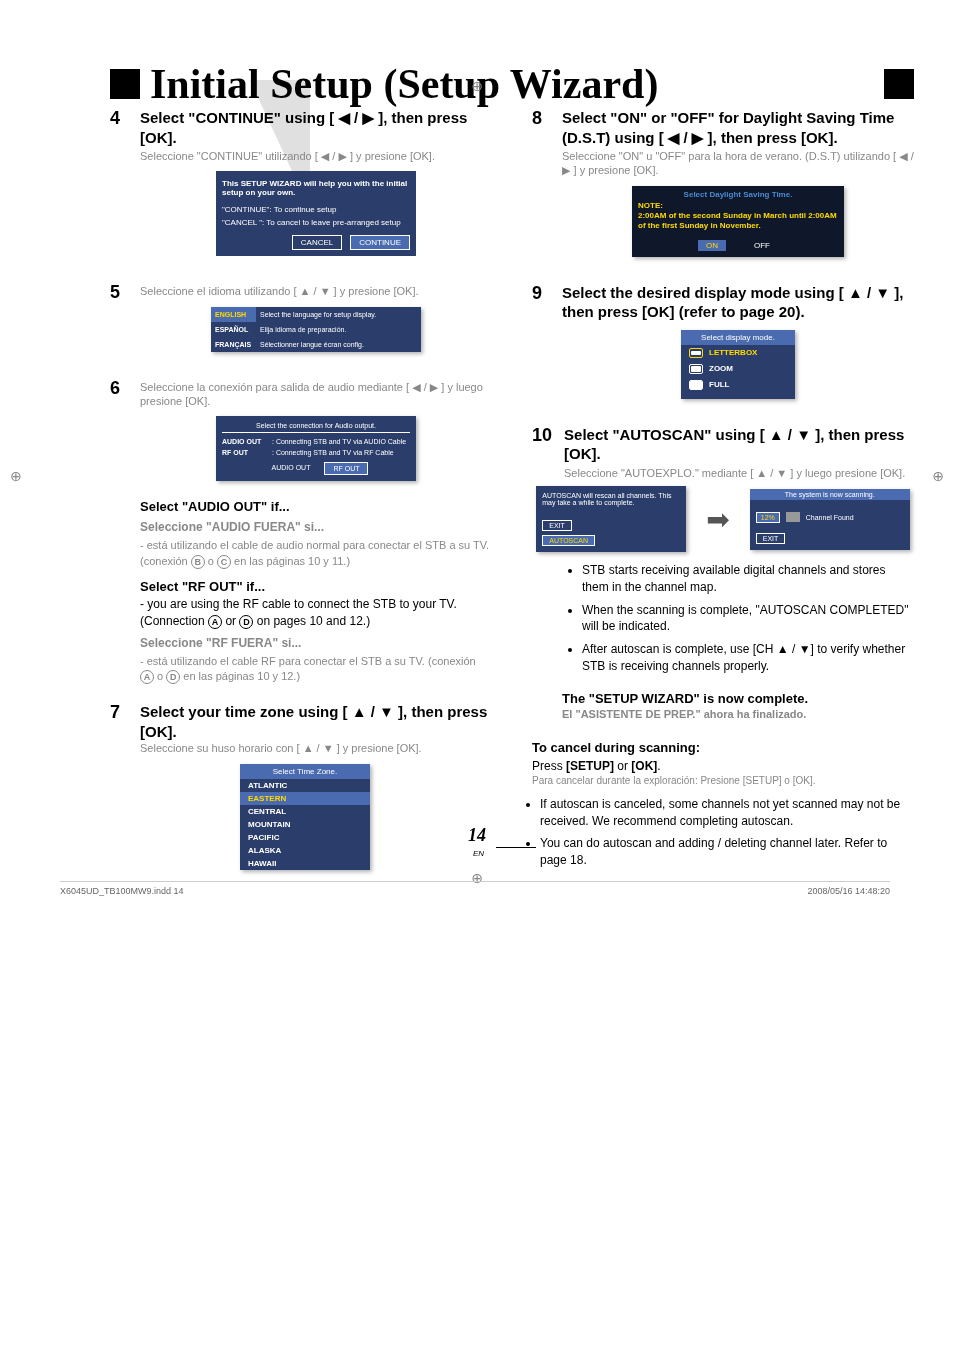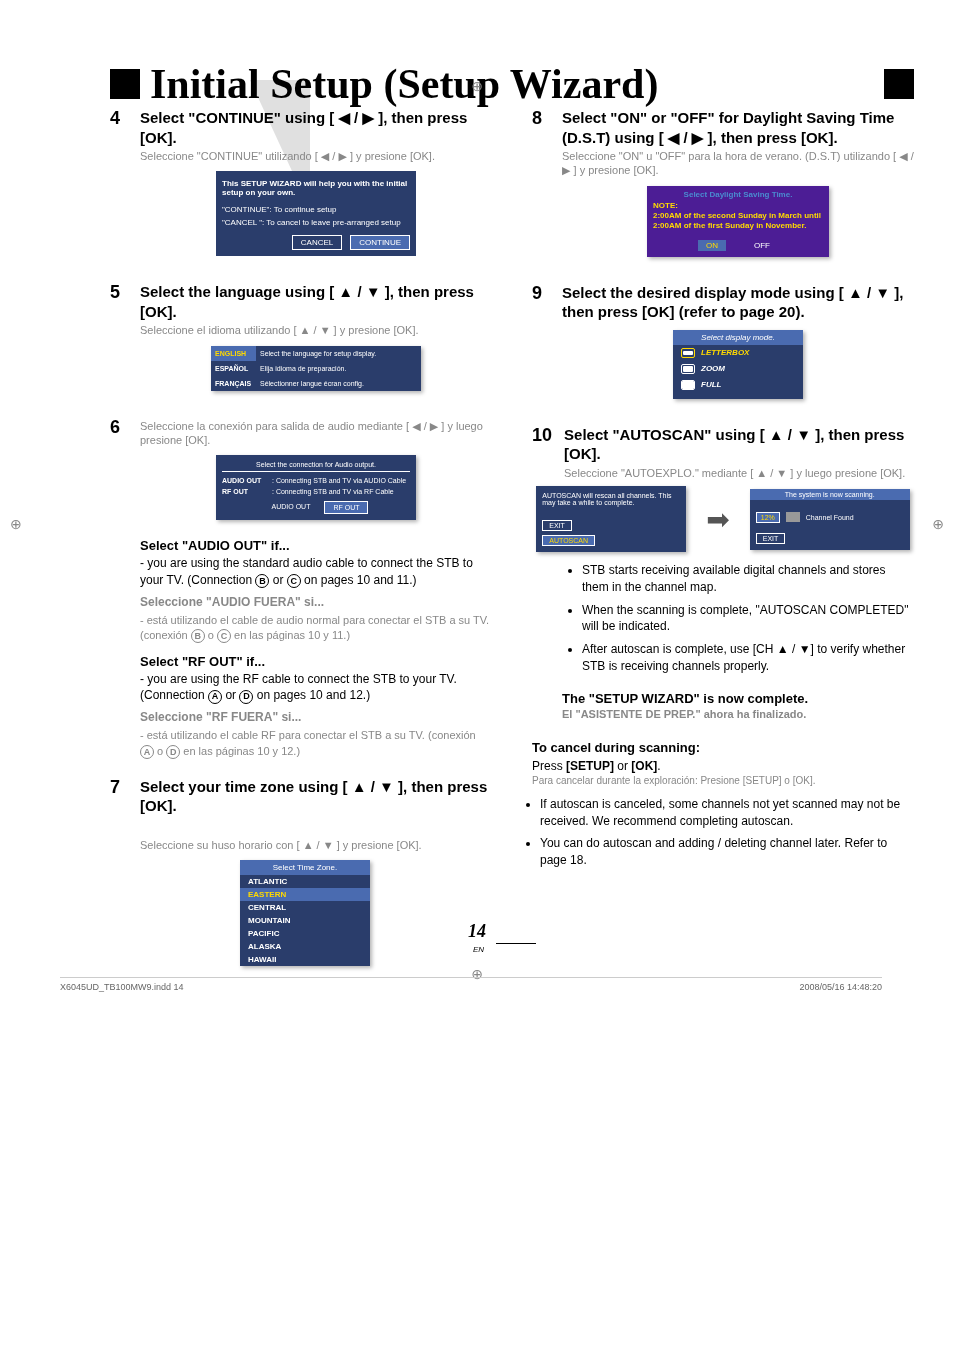--- a/index.html
+++ b/index.html
@@ -52,28 +52,28 @@
   .body-text-gray { font-size: 11px; color: #888; margin-left: 30px; margin-top: 4px; line-height: 1.4; }
   .subhead-gray { font-size: 12px; font-weight: 700; color: #888; margin-top: 6px; margin-left: 30px; }
   
   .circle-letter { display: inline-flex; width: 14px; height: 14px; border: 1px solid currentColor; border-radius: 50%; align-items: center; justify-content: center; font-size: 9px; font-weight: 700; }
   
   .tz-dialog { width: 130px; background: #2a3d6b; color: #fff; padding: 0; margin: 8px auto 8px 100px; font-size: 8px; box-shadow: 2px 2px 4px rgba(0,0,0,0.3); }
   .tz-title { background: #4a6bb0; text-align: center; padding: 3px; color: #fff; }
   .tz-item { padding: 2px 8px; font-weight: 700; }
   .tz-item.hl { background: #4a6bb0; color: #ffda00; }
   
-  .dst-dialog { width: 182px; background: #4c1d95; color: #fff; padding: 4px 6px 6px 6px; margin: 8px auto; font-size: 8px; box-shadow: 2px 2px 4px rgba(0,0,0,0.3); }
+  .dst-dialog { width: 212px; background: #0f172a; color: #fff; padding: 4px 6px 6px 6px; margin: 8px auto; font-size: 8px; box-shadow: 2px 2px 4px rgba(0,0,0,0.3); }
   .dst-title { color: #4a8bd0; text-align: center; font-weight: 700; padding-bottom: 2px; }
   .dst-note { color: #ffda00; font-weight: 700; line-height: 1.3; font-size: 8px; }
   .dst-btns { display: flex; gap: 20px; justify-content: center; margin-top: 8px; }
   .dst-btn { padding: 1px 8px; }
   .dst-btn.hl { background: #4a6bb0; color: #ffda00; }
   
-  .disp-dialog { width: 130px; background: #2a3d6b; color: #fff; padding: 0 0 6px 0; margin: 8px auto; font-size: 8px; box-shadow: 2px 2px 4px rgba(0,0,0,0.3); font-style: italic; }
+  .disp-dialog { width: 114px; background: #2a3d6b; color: #fff; padding: 0 0 6px 0; margin: 8px auto; font-size: 8px; box-shadow: 2px 2px 4px rgba(0,0,0,0.3); }
   .disp-title { background: #4a6bb0; text-align: center; padding: 3px; }
   .disp-row { display: flex; align-items: center; gap: 6px; padding: 3px 8px; font-weight: 700; }
   .disp-row.hl { color: #ffda00; }
   .disp-icon { width: 14px; height: 10px; border: 1px solid #fff; border-radius: 2px; display: inline-block; position: relative; }
   .disp-icon::after { content: ''; position: absolute; border-radius: 1px; }
   .disp-icon.letterbox::after { top: 2px; left: 1px; right: 1px; bottom: 2px; background: #fff; }
   .disp-icon.zoom::after { top: 1px; left: 1px; right: 1px; bottom: 1px; background: #fff; }
   .disp-icon.full::after { top: 0; left: 0; right: 0; bottom: 0; background: #fff;}
   .disp-row.hl .disp-icon { border-color: #ffda00; }
   
@@ -95,21 +95,21 @@
   .complete-sub { font-size: 11px; color: #888; font-weight: 700; margin-left: 30px; margin-top: 2px; }
   
   .cancel-head { font-size: 13px; font-weight: 700; margin-top: 20px; }
   .cancel-body { font-size: 12px; margin-top: 4px; }
   .cancel-sub { font-size: 10px; color: #888; margin-top: 2px; }
   
   .page-num { position: absolute; bottom: 90px; left: 50%; transform: translateX(-50%); font-family: Georgia, serif; font-style: italic; font-size: 18px; font-weight: 700; }
   .page-en { position: absolute; bottom: 78px; left: 50%; transform: translateX(-4px); font-size: 8px; font-style: italic; }
   .page-line { position: absolute; bottom: 88px; left: 52%; width: 40px; height: 1px; background: #000; }
   
-  .footer { position: absolute; bottom: 40px; left: 60px; right: 72px; display: flex; justify-content: space-between; font-size: 9px; color: #666; border-top: 0.5px solid #ccc; padding-top: 4px; }
+  .footer { position: absolute; bottom: 40px; left: 60px; right: 64px; display: flex; justify-content: space-between; font-size: 9px; color: #666; border-top: 0.5px solid #ccc; padding-top: 4px; }
 </style>
 </head>
 <body>
 
 <span class="reg-mark">⊕</span>
 <span class="side-mark-left">⊕</span>
 <span class="side-mark-right">⊕</span>
 
 <div class="gray-triangle"></div>
 
@@ -139,21 +139,20 @@
             </div>
           </div>
         </div>
       </div>
     </div>
 
     <div class="step">
       <div class="step-header">
         <div class="step-num">5</div>
         <div class="step-body">
-          <div class="step-title">Select the language using [ ▲ / ▼ ], then press [OK].</div>
           <div class="step-sub">Seleccione el idioma utilizando [ ▲ / ▼ ] y presione [OK].</div>
           <div class="lang-dialog">
             <div class="lang-row">
               <div class="lang-label hl">ENGLISH</div>
               <div class="lang-text">Select the language for setup display.</div>
             </div>
             <div class="lang-row">
               <div class="lang-label">ESPAÑOL</div>
               <div class="lang-text">Elija idioma de preparación.</div>
             </div>
@@ -183,44 +182,41 @@
             </div>
             <div class="audio-btns">
               <div class="audio-btn">AUDIO OUT</div>
               <div class="audio-btn hl">RF OUT</div>
             </div>
           </div>
         </div>
       </div>
 
       <div class="subhead">Select "AUDIO OUT" if...</div>
-      <div class="body-text">
-        <span>- you are using the standard audio cable to connect the STB to your TV. (Connection </span><span class="circle-letter">B</span><span> or </span><span class="circle-letter">C</span><span> on pages 10 and 11.)</span>
-      </div>
       <div class="subhead-gray">Seleccione "AUDIO FUERA" si...</div>
       <div class="body-text-gray">
         <span>- está utilizando el cable de audio normal para conectar el STB a su TV. (conexión </span><span class="circle-letter">B</span><span> o </span><span class="circle-letter">C</span><span> en las páginas 10 y 11.)</span>
       </div>
 
       <div class="subhead">Select "RF OUT" if...</div>
       <div class="body-text">
         <span>- you are using the RF cable to connect the STB to your TV. (Connection </span><span class="circle-letter">A</span><span> or </span><span class="circle-letter">D</span><span> on pages 10 and 12.)</span>
       </div>
       <div class="subhead-gray">Seleccione "RF FUERA" si...</div>
       <div class="body-text-gray">
         <span>- está utilizando el cable RF para conectar el STB a su TV. (conexión </span><span class="circle-letter">A</span><span> o </span><span class="circle-letter">D</span><span> en las páginas 10 y 12.)</span>
       </div>
     </div>
 
     <div class="step">
       <div class="step-header">
         <div class="step-num">7</div>
         <div class="step-body">
           <div class="step-title">Select your time zone using [ ▲ / ▼ ], then press [OK].</div>
-          <div class="step-sub" style="margin-top:22px;">Seleccione su huso horario con  [ ▲ / ▼ ] y presione [OK].</div>
+          <div class="step-sub" style="margin-top:0;">Seleccione su huso horario con  [ ▲ / ▼ ] y presione [OK].</div>
           <div class="tz-dialog">
             <div class="tz-title">Select Time Zone.</div>
             <div class="tz-item">ATLANTIC</div>
             <div class="tz-item hl">EASTERN</div>
             <div class="tz-item">CENTRAL</div>
             <div class="tz-item">MOUNTAIN</div>
             <div class="tz-item">PACIFIC</div>
             <div class="tz-item">ALASKA</div>
             <div class="tz-item">HAWAII</div>
           </div>

